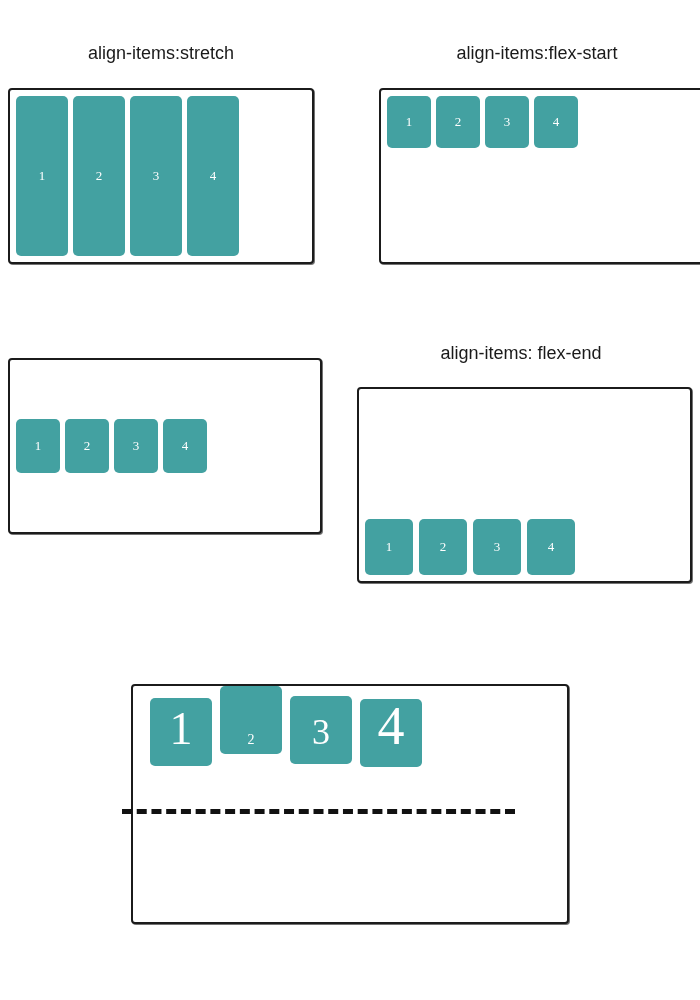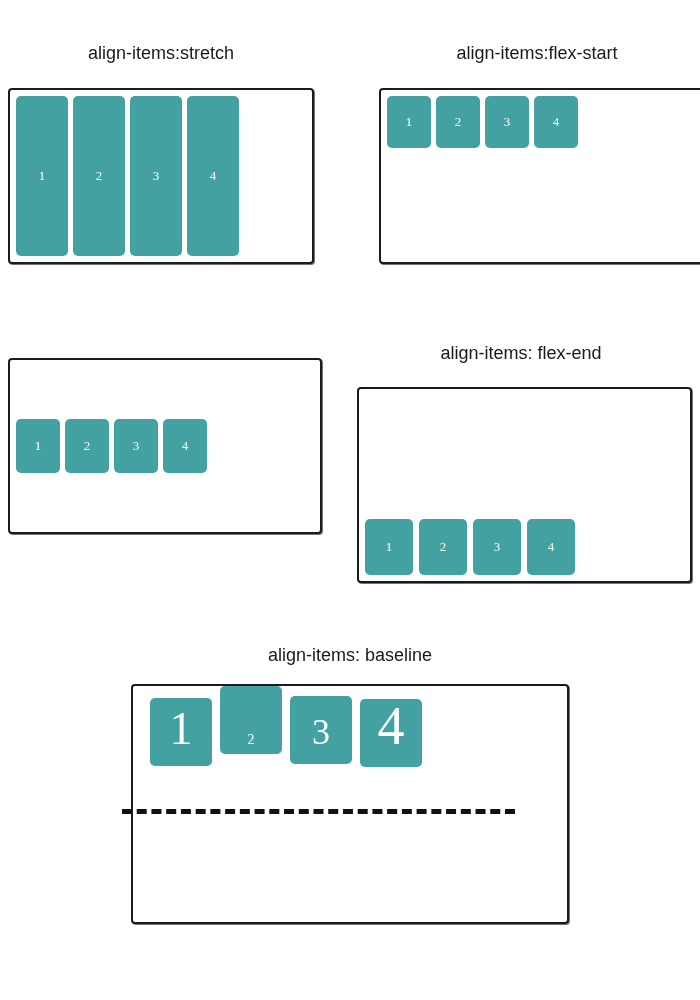--- a/index.html
+++ b/index.html
@@ -210,21 +210,20 @@
     <div class="flex-item">
         <span>3</span>
       </div>
     <div class="flex-item">
         <span>4</span>
       </div>
   </div>
 </div>
 
 <div class="demo" id="demo-baseline">
-  <div class="demo-title">align-items: baseline</div>
   <div class="flex-container">
     <div class="flex-item bl-1">
         <span class="num">1</span>
       </div>
     <div class="flex-item bl-2">
         <span class="num">2</span>
       </div>
     <div class="flex-item bl-3">
         <span class="num">3</span>
       </div>

